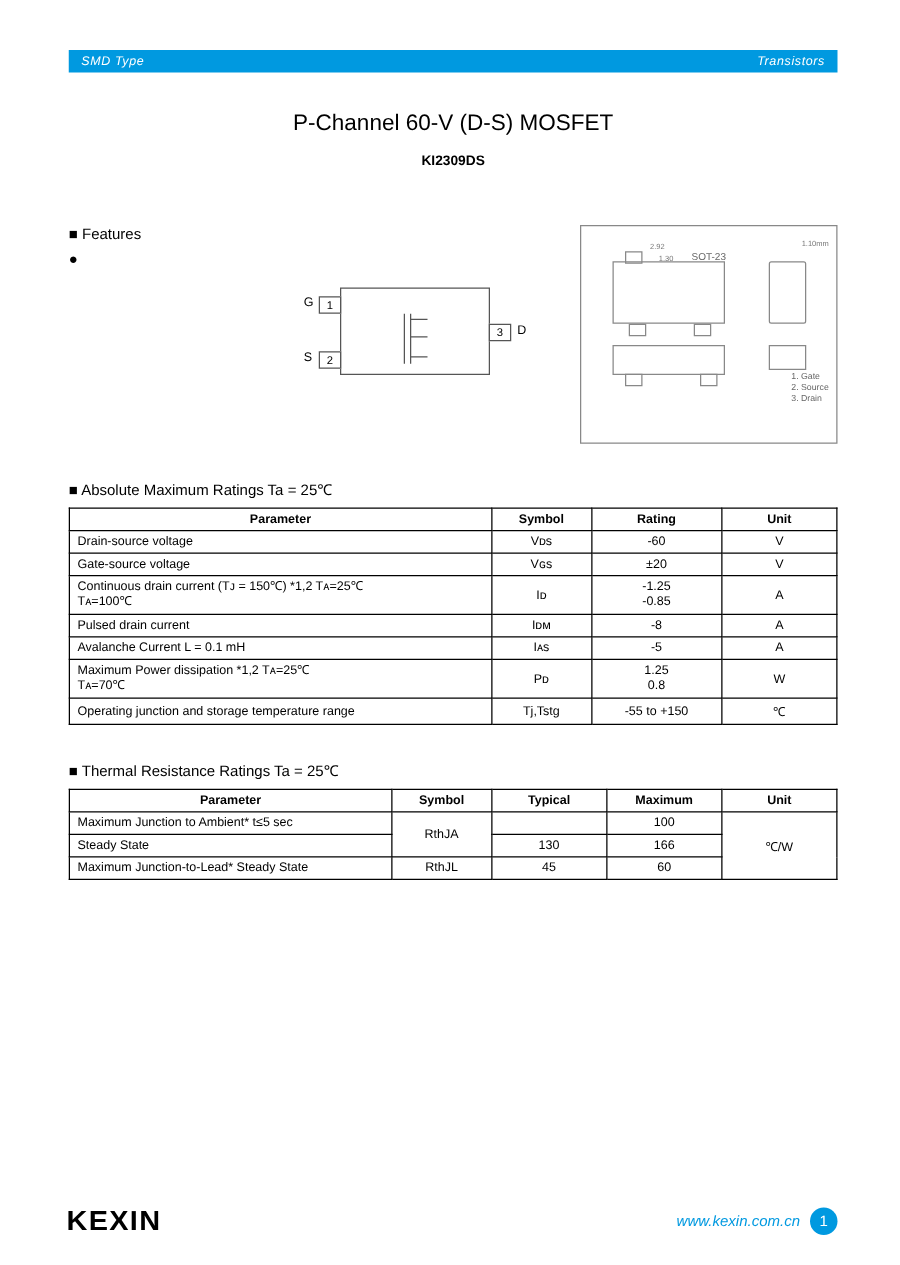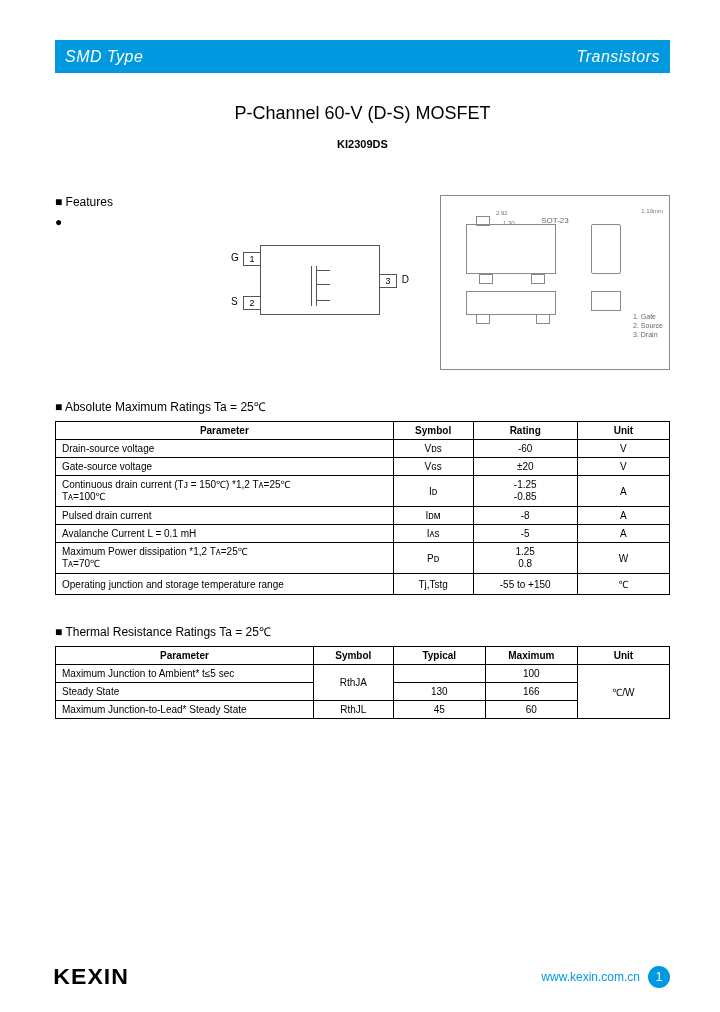--- a/index.html
+++ b/index.html
@@ -11,39 +11,39 @@
     color: #000;
     position: relative;
     overflow: hidden;
   }
   .page {
     padding: 40px 50px 0 55px;
   }
   .banner {
     background: #0099e0;
     color: #fff;
-    height: 33px;
+    height: 18px;
     display: flex;
     justify-content: space-between;
     align-items: center;
     padding: 0 10px;
-    font-size: 16px;
+    font-size: 10px;
     font-style: italic;
     letter-spacing: 0.5px;
   }
   .banner .left { font-weight: normal; }
   .banner .right { font-weight: normal; }
   .title-block { text-align: center; margin-top: 30px; }
   .title1 { font-size: 18px; font-weight: normal; }
   .title2 { font-size: 11px; font-weight: bold; margin-top: 14px; }
   .features-row {
     display: flex;
     align-items: flex-start;
     margin-top: 45px;
-    gap: 20px;
+    gap: 32px;
   }
   .features-col { flex: 0 0 155px; font-size: 12px; }
   .features-col .hdr::before { content:"■ "; }
   .features-col .bullet { margin-top:6px; }
   .features-col .bullet::before { content:"● "; }
   .schematic-col { flex: 0 0 190px; padding-top: 50px; }
   .schematic-box {
     border:1px solid #555;
     width:120px; height:70px;
     position:relative;
@@ -91,21 +91,21 @@
     border:1px solid #000; padding:3px 6px; text-align:center; vertical-align:middle;
   }
   table.dt td.l { text-align:left; }
   .notes { font-size:9px; margin-top:6px; line-height:1.6; padding-left:6px;}
   .footer {
     position:absolute; bottom:22px; left:55px; right:50px;
     display:flex; align-items:center; justify-content:space-between;
   }
   .brand { font-size:22px; font-weight:bold; letter-spacing:1px;}
   .brand .kx{ display:inline-block; transform:scaleX(1.05);}
-  .url { color:#0099e0; font-size:12px;}
+  .url { color:#0099e0; font-size:12px;font-style:italic;}
   .pagenum {
     width:22px; height:22px; border-radius:50%; background:#0099e0;
     color:#fff; text-align:center; line-height:22px; font-size:12px; margin-left:8px;
   }
   .footer-right{ display:flex; align-items:center;}
   .twol { line-height:1.2; }
 </style>
 </head>
 <body>
 

